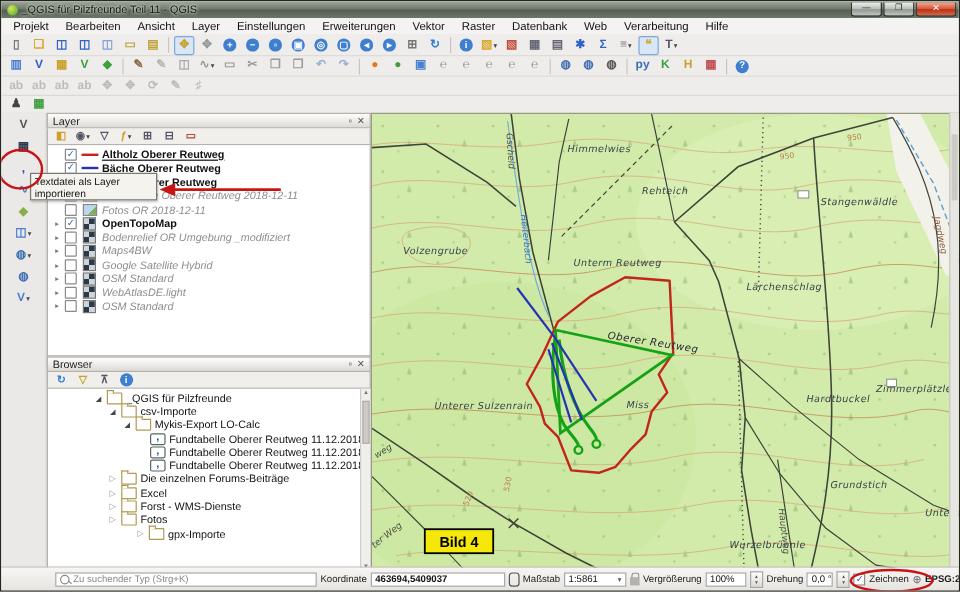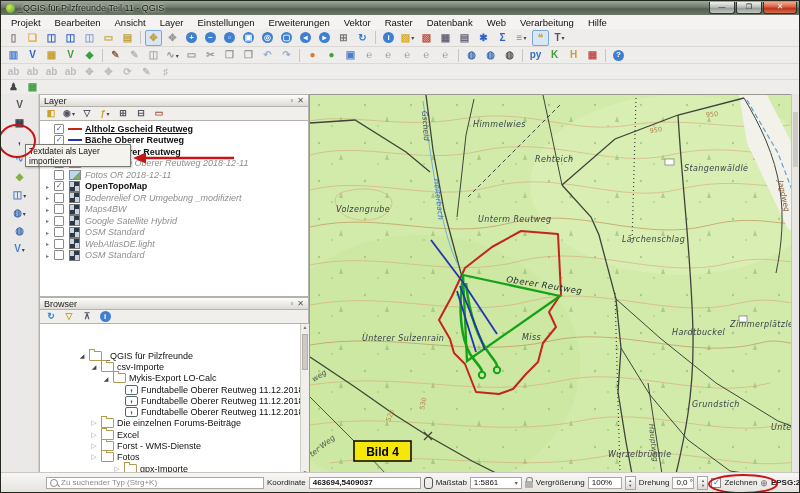--- a/index.html
+++ b/index.html
@@ -449,21 +449,21 @@
           <span class="gl" style="color: rgb(176, 74, 58);">▭</span>
         </span>
       </div>
     <div class="plist" id="layer-list">
         <div class="lrow">
           <span class="xar"></span>
           <span class="cb">✓</span>
           <span class="symw">
             <span class="sline" style="background: rgb(194, 37, 26);"></span>
           </span>
-          <span class="lb b u">Altholz Gscheid Reutweg</span>
+          <span class="lb b u">Altholz Oberer Reutweg</span>
         </div>
         <div class="lrow">
           <span class="xar"></span>
           <span class="cb">✓</span>
           <span class="symw">
             <span class="sline" style="background: rgb(36, 51, 181);"></span>
           </span>
           <span class="lb b">Bäche Oberer Reutweg</span>
         </div>
         <div class="lrow">
@@ -564,21 +564,21 @@
           <span class="gl" style="color: rgb(202, 161, 46);">▽</span>
         </span>
         <span class="tbi">
           <span class="gl" style="color: rgb(85, 85, 102);">⊼</span>
         </span>
         <span class="tbi circ">
           <span class="gl">i</span>
         </span>
       </div>
     <div class="plist" id="browser-list">
-        <div class="brow" style="padding-left: 38px; margin-top: 24px;">
+        <div class="brow" style="padding-left: 38px;">
           <span class="xp open">◢</span>
           <span class="fldr"></span>
           <span class="lb">_QGIS für Pilzfreunde</span>
         </div>
         <div class="brow" style="padding-left: 50px;">
           <span class="xp open">◢</span>
           <span class="fldr"></span>
           <span class="lb">csv-Importe</span>
         </div>
         <div class="brow" style="padding-left: 62px;">

